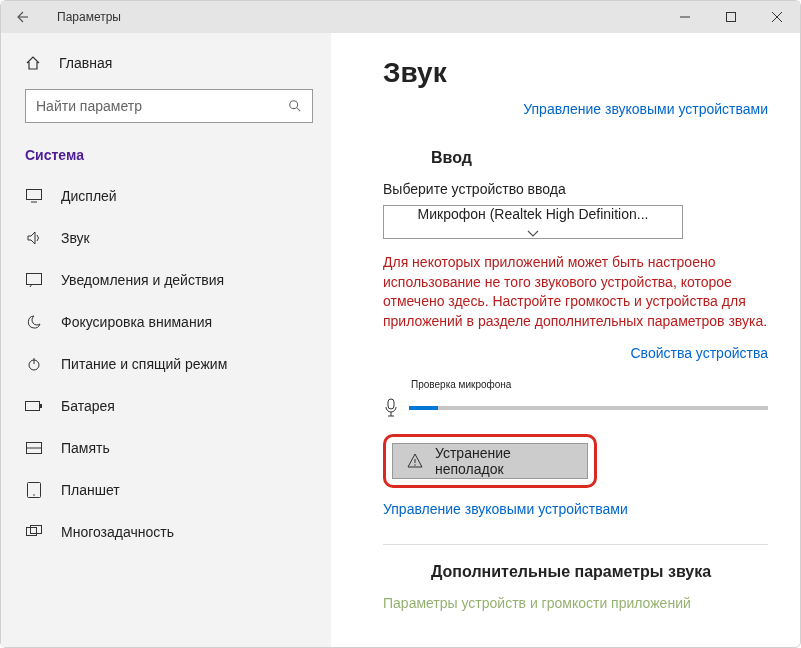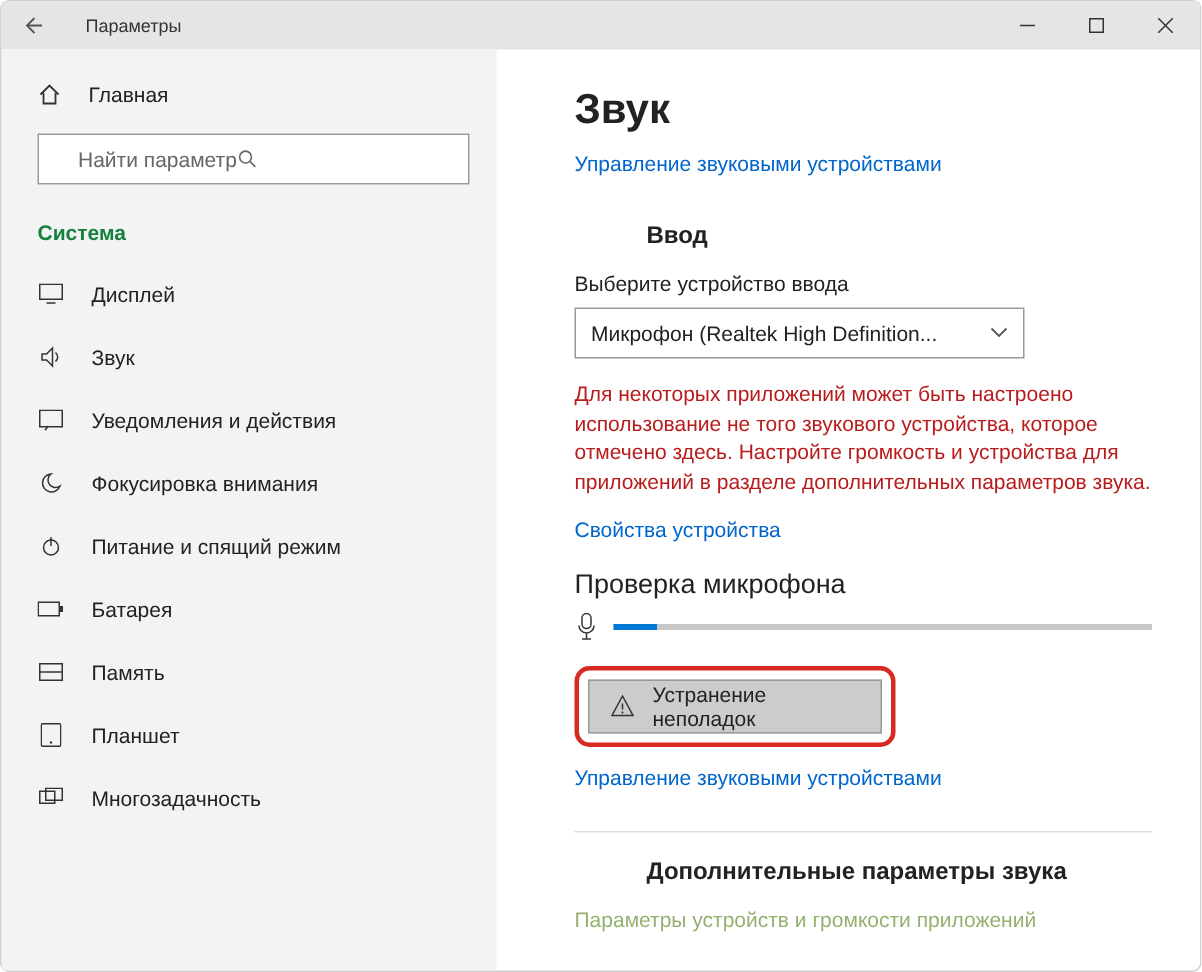--- a/index.html
+++ b/index.html
@@ -7,33 +7,33 @@
   .window { width: 801px; height: 648px; display: flex; flex-direction: column; border: 1px solid #d0d0d0; border-radius: 6px; }
   .titlebar { height: 32px; display: flex; align-items: center; background: #e5e5e5; justify-content: space-between; }
   .back-btn { width: 40px; height: 32px; display: flex; align-items: center; justify-content: center; color: #666; }
   .title { font-size: 12px; color: #333; padding-left: 16px; }
   .win-controls { margin-left: auto; display: flex; }
   .win-btn { width: 46px; height: 32px; display: flex; align-items: center; justify-content: center; color: #333; font-size: 12px; }
   .body { flex: 1; display: flex; overflow: hidden; gap: 20px; }
   .sidebar { width: 330px; background: #f3f3f3; padding: 12px 0 0 0; display: flex; flex-direction: column; }
   .home-row { display: flex; align-items: center; gap: 18px; padding: 10px 8px 10px 24px; font-size: 14px; color: #222; }
   .search-wrap { margin: 8px 16px 14px 24px; }
-  .search { width: 288px; height: 34px; border: 1px solid #999; background: #fff; display: flex; align-items: center; padding: 0 26px; font-size: 14px; color: #666; }
-  .section-label { padding: 10px 24px 12px 24px; font-size: 14px; font-weight: 600; color: #15803d; }
+  .search { width: 288px; height: 34px; border: 1px solid #999; background: #fff; display: flex; align-items: center; padding: 0 10px; font-size: 14px; color: #666; justify-content: space-between; }
+  .section-label { padding: 10px 24px 12px 24px; font-size: 14px; font-weight: 600; color: #4c1d95; }
   .nav { flex: 1; overflow: hidden; }
   .nav-item { display: flex; align-items: center; gap: 18px; padding: 12px 8px 12px 24px; font-size: 14px; color: #222; }
   .nav-item .ico { width: 18px; height: 18px; display: flex; align-items: center; justify-content: center; color: #333; }
   .content { flex: 1; padding: 24px 32px 0 32px; overflow: hidden; color: #222; }
   .h1 { font-size: 28px; font-weight: 600; margin-bottom: 12px; }
-  .link { color: #0066cc; font-size: 14px; cursor: pointer; }
+  .link { color: #0066cc; font-size: 14px; cursor: pointer; text-align: right; }
   .h2 { font-size: 16px; font-weight: 700; margin-top: 32px; margin-bottom: 14px; margin-left: 48px; }
   .label { font-size: 14px; margin-bottom: 8px; }
-  .dropdown { width: 300px; height: 34px; border: 1px solid #999; display: flex; align-items: center; justify-content: space-between; padding: 0 10px; font-size: 14px; margin-bottom: 14px; }
+  .dropdown { width: 300px; height: 34px; border: 1px solid #999; display: flex; align-items: center; justify-content: space-between; padding: 0 10px; font-size: 14px; margin-bottom: 14px; flex-direction: column; }
   .desc { font-size: 14px; color: #b91c1c; line-height: 1.4; max-width: 400px; margin-bottom: 14px; }
-  .subh { font-size: 18px; margin-top: 18px; margin-bottom: 8px; }
+  .subh { font-size: 10px; margin-top: 18px; margin-bottom: 8px; margin-left: 28px; }
   .mic-row { display: flex; align-items: center; gap: 10px; margin-bottom: 16px; }
   .mic-bar { flex: 1; height: 4px; background: #c7c7c7; position: relative; max-width: 360px; }
   .mic-fill { position: absolute; left: 0; top: 0; bottom: 0; width: 8%; background: #0078d4; }
   .troubleshoot-wrap { display: inline-block; border: 3px solid #d82a20; border-radius: 10px; padding: 6px; margin-bottom: 12px; }
   .troubleshoot-btn { width: 196px; height: 36px; background: #ccc; border: 1px solid #999; display: flex; align-items: center; gap: 12px; padding: 0 14px; font-size: 14px; }
   .hr { border-top: 1px solid #ddd; margin-top: 26px; margin-bottom: 18px; }
   .chev { font-size: 12px; color: #555; }
   svg { display: block; }
 </style>
 </head>

